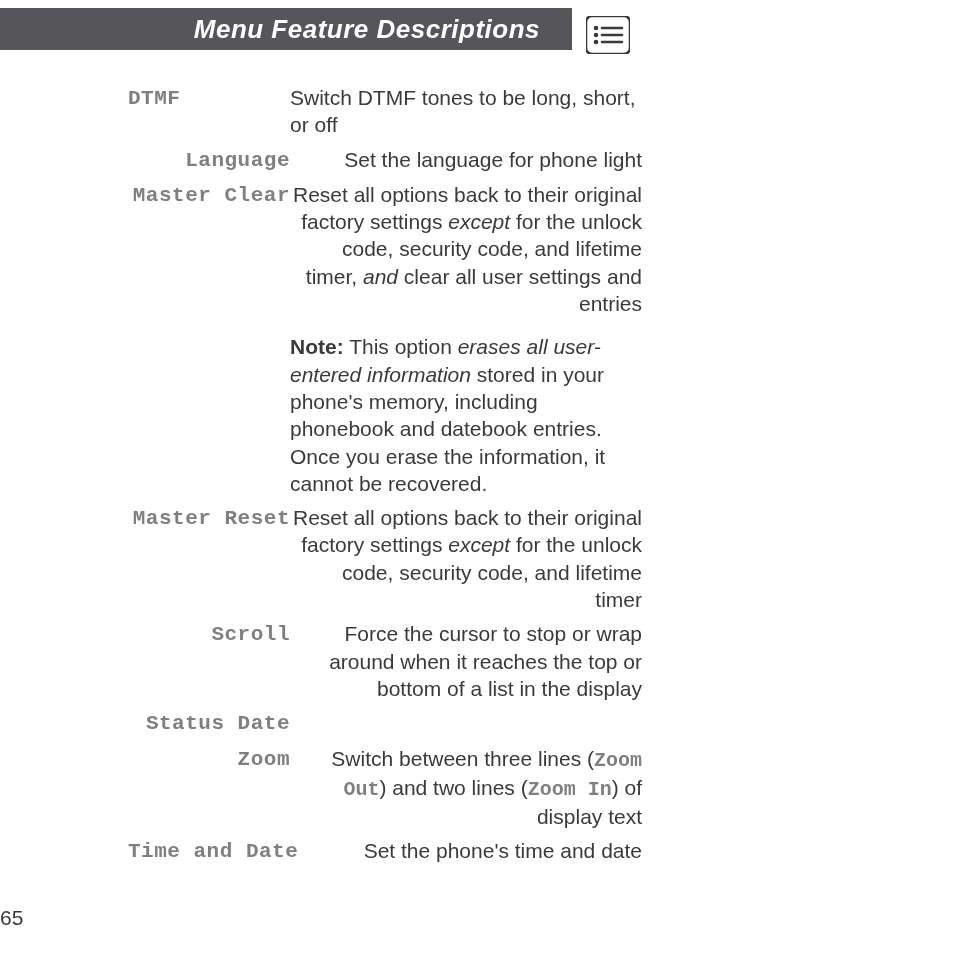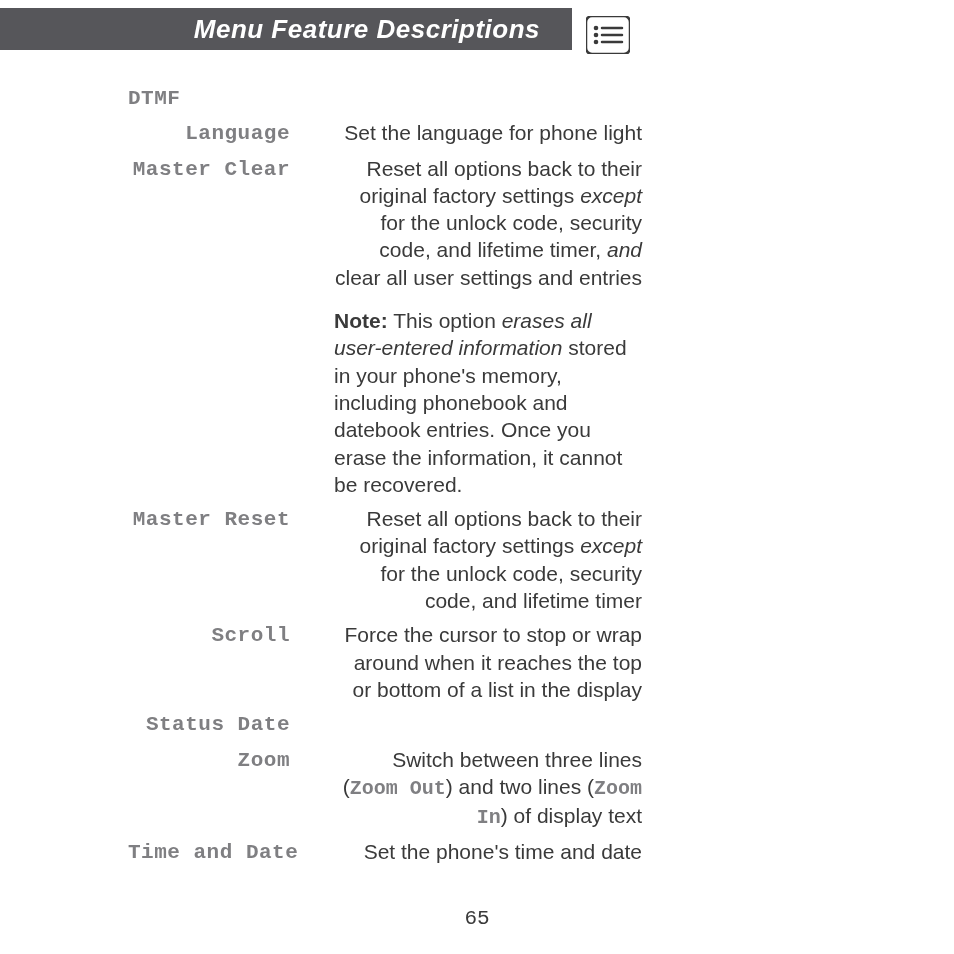--- a/index.html
+++ b/index.html
@@ -50,21 +50,20 @@
     top: 84px;
     left: 0;
     width: 642px;
     padding-left: 128px;
     box-sizing: border-box;
   }
   .row {
     display: flex;
     align-items: flex-start;
     line-height: 1.3;
-    gap: 44px;
   }
   .term {
     flex: 0 0 162px;
     font-family: "Courier New", Courier, monospace;
     font-weight: 700;
     font-size: 21px;
     color: #7f7f82;
     letter-spacing: 0.5px;
     white-space: nowrap;
     padding-top: 1px;
@@ -82,24 +81,23 @@
     font-weight: 700;
     color: #7f7f82;
     font-size: 20px;
   }
   .italic { font-style: italic; }
   .bold { font-weight: 700; }
   .pagenum {
     position: absolute;
     bottom: 24px;
     width: 100%;
-    text-align: center;
+    text-align: left;
     font-size: 21px;
     color: #3a3a3a;
-    font-family: Liberation Mono, monospace;
   }
 </style>
 </head>
 <body>
 
 <div class="page">
 
   <div class="header-bar">
     <span class="header-title">Menu Feature Descriptions</span>
   </div>
@@ -113,20 +111,21 @@
       <line x1="16" y1="12" x2="36" y2="12" stroke="#3a3a3a" stroke-width="2.5" stroke-linecap="round"></line>
       <line x1="16" y1="19" x2="36" y2="19" stroke="#3a3a3a" stroke-width="2.5" stroke-linecap="round"></line>
       <line x1="16" y1="26" x2="36" y2="26" stroke="#3a3a3a" stroke-width="2.5" stroke-linecap="round"></line>
     </svg>
   </div>
 
   <div class="content">
 
     <div class="row">
       <div class="term">DTMF</div>
+      <div class="desc">Switch DTMF tones to be long, short, or off</div>
     </div>
 
     <div class="row gap-s">
       <div class="term">Language</div>
       <div class="desc">Set the language for phone light</div>
     </div>
 
     <div class="row gap-s">
       <div class="term">Master Clear</div>
       <div class="desc">

